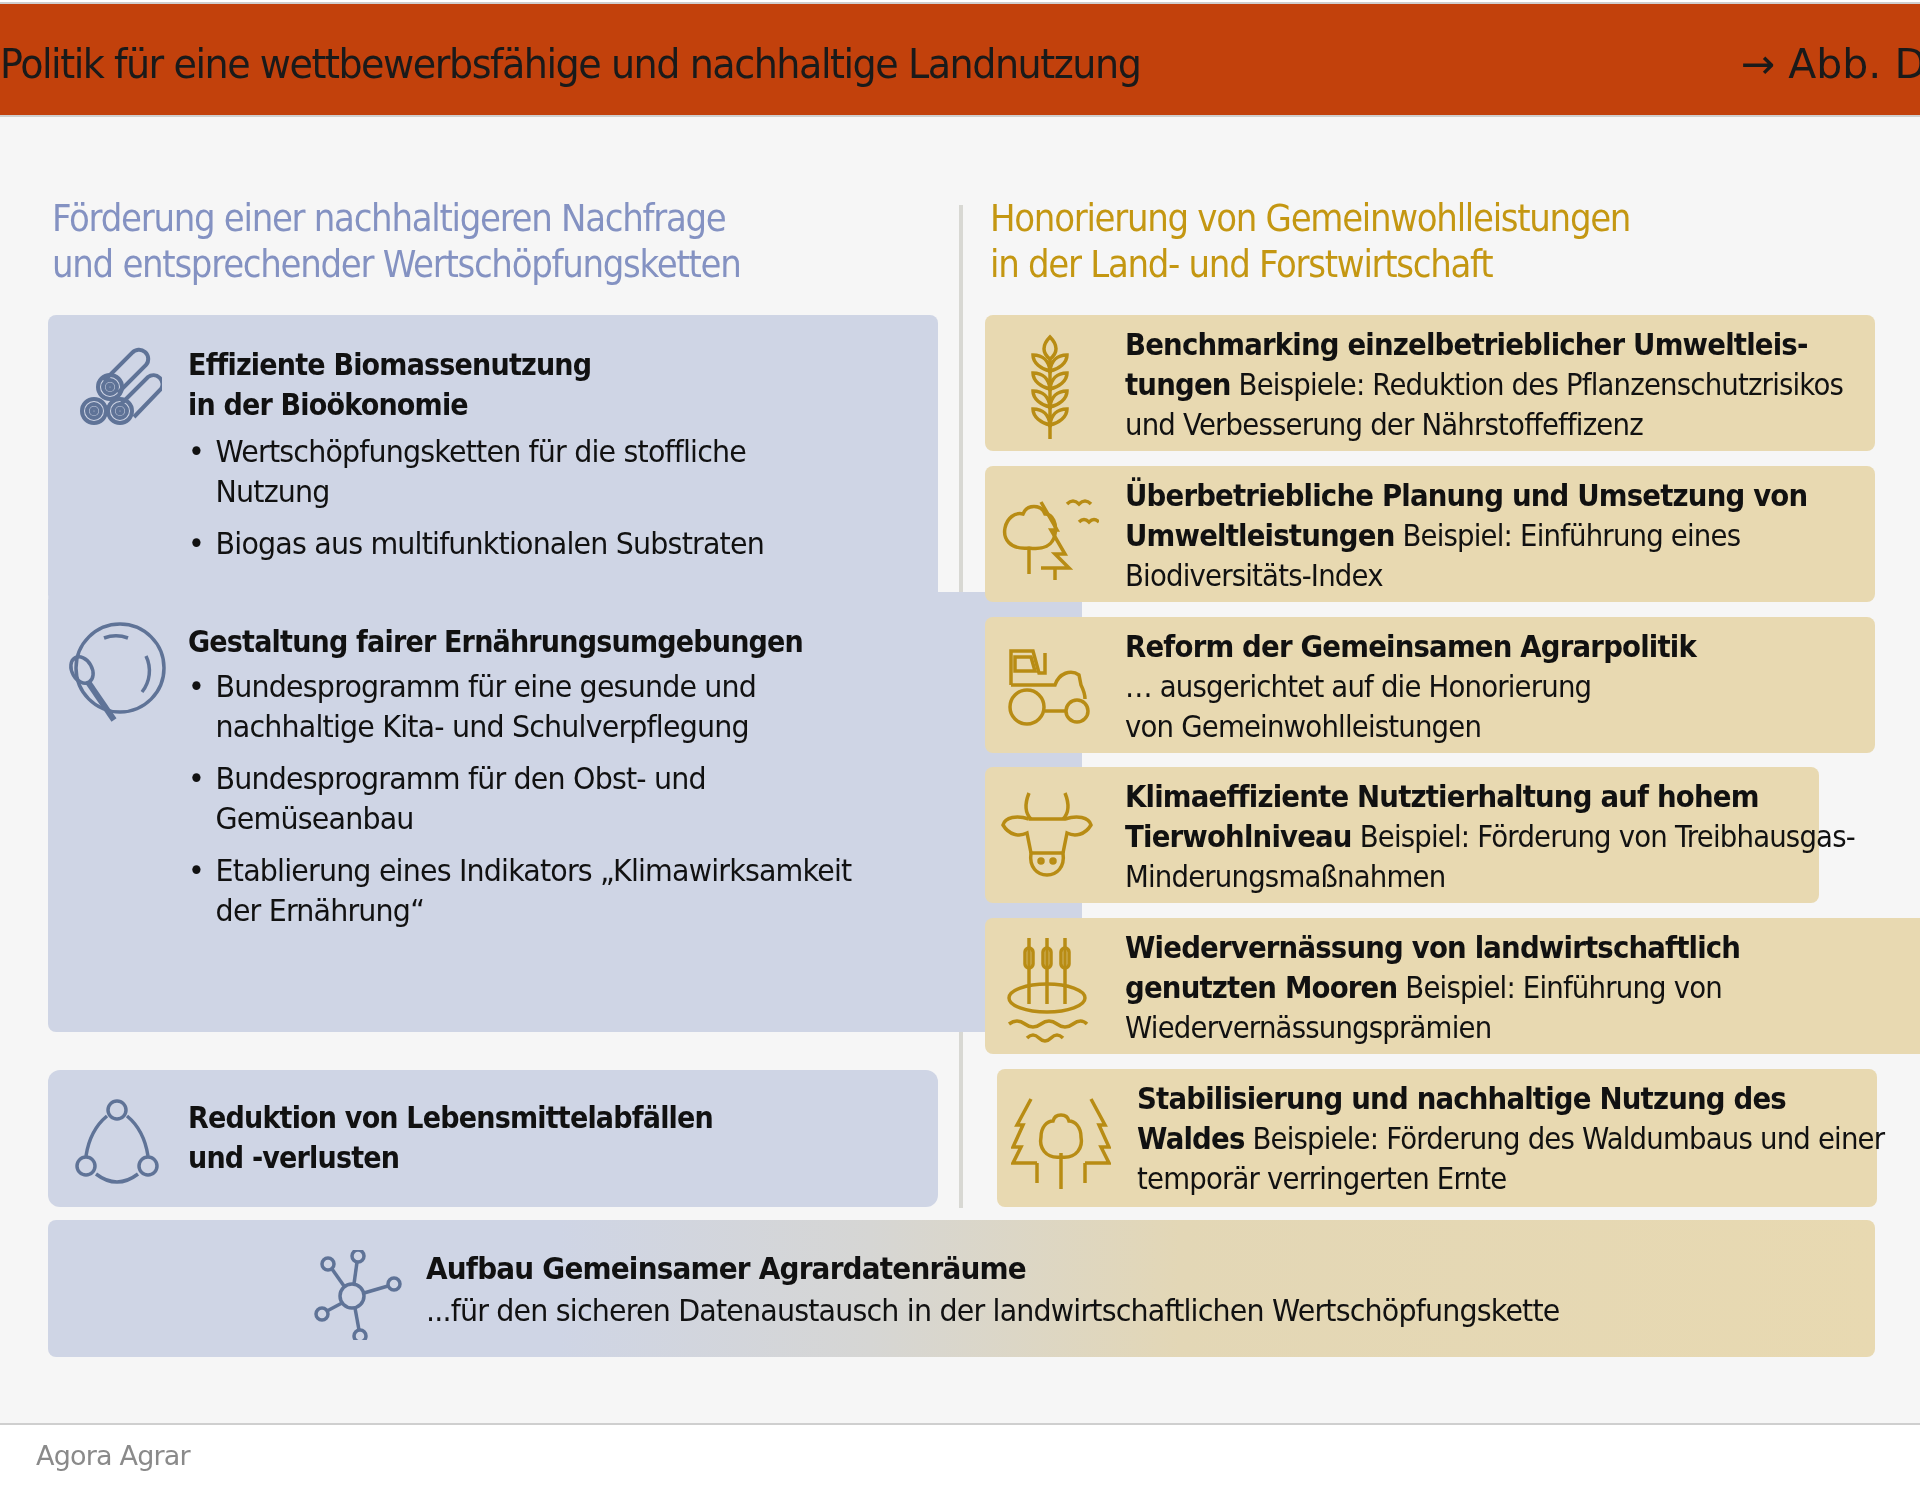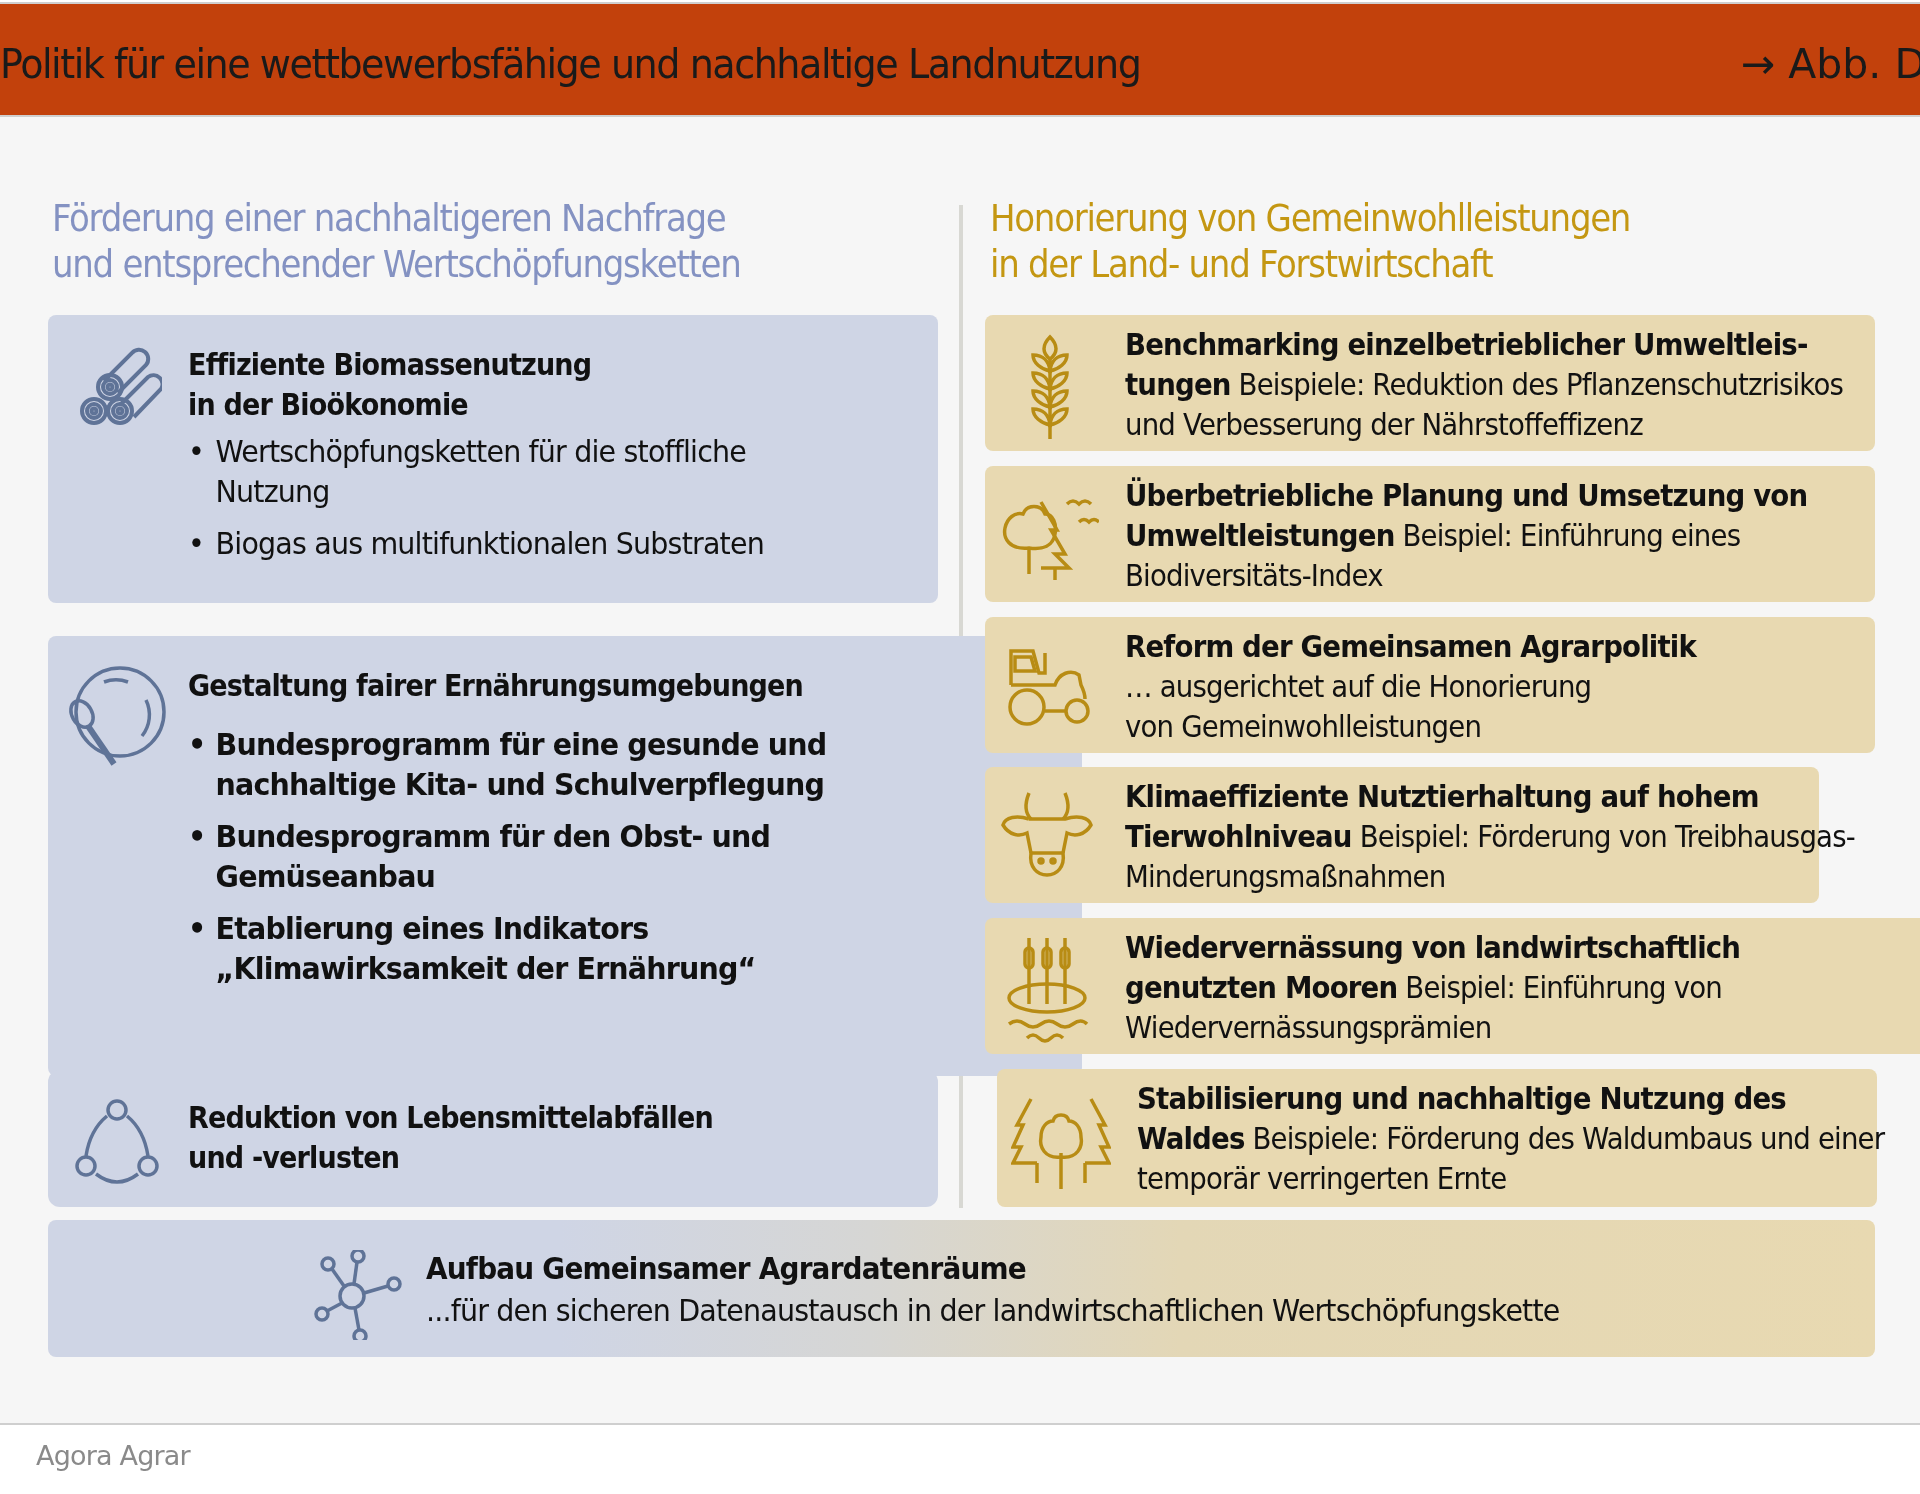--- a/index.html
+++ b/index.html
@@ -79,33 +79,33 @@
   <div class="text" style="left:140px;top:30px;width:730px;">
     <div class="ctitle">Effiziente Biomassenutzung</div>
     <div class="ctitle">in der Bioökonomie</div>
     <ul class="bullets">
       <li>Wertschöpfungsketten für die stoffliche Nutzung</li>
       <li>Biogas aus multifunktionalen Substraten</li>
     </ul>
   </div>
 </div>
 
-<div class="card blue" style="left:48px;top:636px;width:1034px;height:440px;">
+<div class="card blue" style="left:48px;top:592px;width:1034px;height:440px;">
   <div class="icon" style="left:16px;top:28px;width:104px;height:108px;">
     <svg width="104" height="108" viewBox="0 0 104 108" fill="none" stroke="#5f7397" stroke-width="3.5">
       <circle cx="56" cy="48" r="44"></circle>
       <path d="M40 18 a34 34 0 0 1 24 0"></path>
       <path d="M82 36 a34 34 0 0 1 -4 36"></path>
       <ellipse cx="18" cy="50" rx="10" ry="14" transform="rotate(-30 18 50)"></ellipse>
       <path d="M24 62 L50 100" stroke-width="6"></path>
     </svg>
   </div>
   <div class="text" style="left:140px;top:30px;width:730px;">
     <div class="ctitle">Gestaltung fairer Ernährungsumgebungen</div>
-    <ul class="bullets" style="margin-top:18px;font-weight:bold;">
+    <ul class="bullets" style="margin-top:4px;">
       <li>Bundesprogramm für eine gesunde und nachhaltige Kita- und Schulverpflegung</li>
       <li>Bundesprogramm für den Obst- und Gemüseanbau</li>
       <li>Etablierung eines Indikators „Klimawirksamkeit der Ernährung“</li>
     </ul>
   </div>
 </div>
 
 <div class="card blue" style="left:48px;top:1070px;width:890px;height:137px;border-radius:12px;">
   <div class="icon" style="left:26px;top:28px;width:86px;height:86px;">
     <svg width="86" height="86" viewBox="0 0 86 86" fill="none" stroke="#5f7397" stroke-width="3.5">

